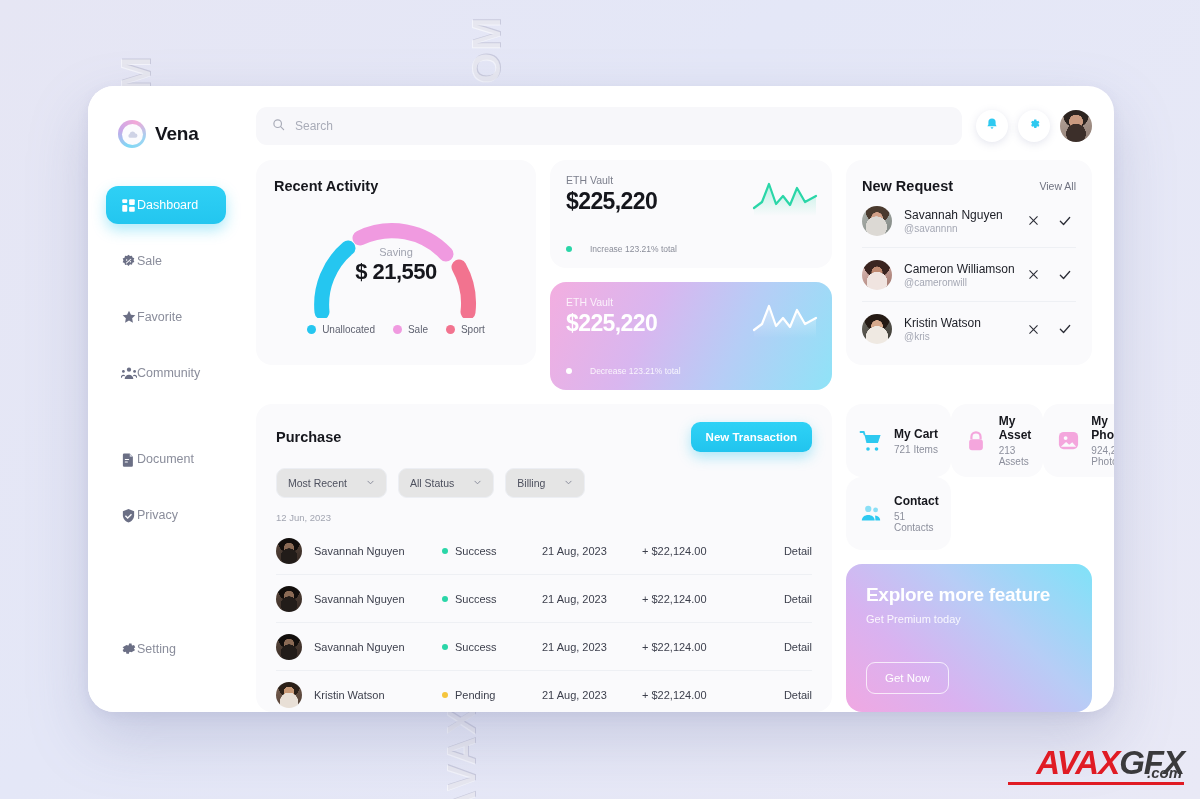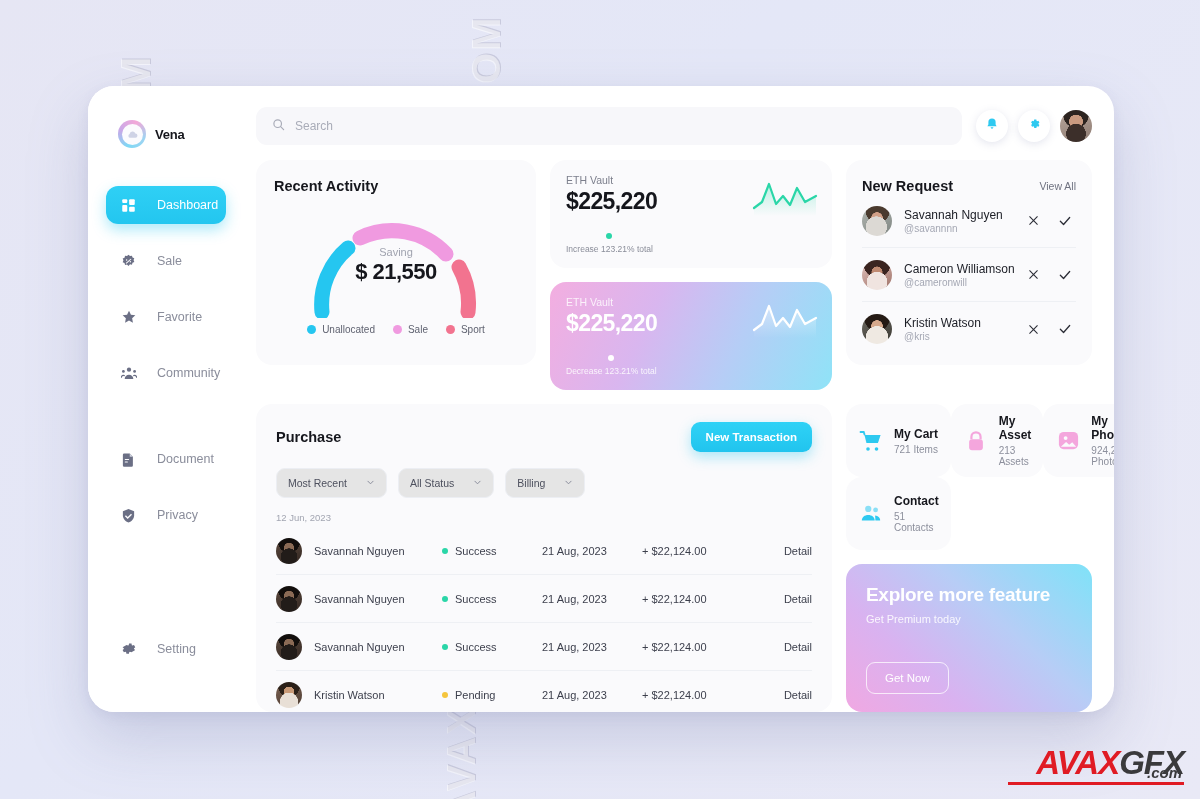--- a/index.html
+++ b/index.html
@@ -32,25 +32,25 @@
 
   
   .sidebar { width:156px; flex:0 0 156px; background:#fff; padding:28px 0 0 0; position:relative; }
   .brand { display:flex; align-items:center; gap:9px; padding:0 0 0 30px; height:40px; }
   .logo-ring {
     width:28px; height:28px; border-radius:50%;
     background:conic-gradient(from 200deg,#7fd8f5,#c9a8e8,#f3a8d8,#9fd4f2,#7fd8f5);
     display:flex; align-items:center; justify-content:center;
   }
   .logo-inner { width:21px; height:21px; border-radius:50%; background:#fbfbfe; display:flex; align-items:center; justify-content:center; }
-  .brand-name { font-size:13px; font-weight:700; color:#15161c; letter-spacing:-.2px; }
+  .brand-name { font-size:19px; font-weight:700; color:#15161c; letter-spacing:-.2px; }
 
   .nav { margin-top:32px; }
   .nav-item {
-    display:flex; align-items:center; gap:20px;
+    display:flex; align-items:center; gap:0;
     height:38px; margin:0 18px 18px 18px; padding-left:14px;
     border-radius:12px; color:#8a8d9b; font-size:12.5px; cursor:pointer;
   }
   .nav-item .ic { width:17px; height:17px; flex:0 0 17px; display:flex; align-items:center; justify-content:center; }
   .nav-item.active {
     background:linear-gradient(180deg,#2fd0f5,#23c6ef);
     color:#fff; box-shadow:0 6px 14px rgba(45,200,240,.38);
   }
   .nav-gap { height:30px; }
   .nav-setting { position:absolute; bottom:26px; left:0; right:0; }
@@ -98,21 +98,21 @@
   .donut-label { font-size:11px; color:#a0a3af; }
   .donut-value { font-size:22px; font-weight:700; color:#16171d; letter-spacing:-.5px; margin-top:1px; }
   .legend { display:flex; justify-content:center; gap:18px; margin-top:6px; }
   .legend-item { display:flex; align-items:center; gap:6px; font-size:10px; color:#5f6270; }
   .dot { width:9px; height:9px; border-radius:50%; flex:0 0 9px; }
 
   
   .vault { padding:14px 16px; height:108px; position:relative; overflow:hidden; }
   .vault-label { font-size:10.5px; color:#7c7f8c; }
   .vault-value { font-size:23px; font-weight:700; color:#15161c; letter-spacing:-.6px; margin-top:2px; }
-  .vault-note { position:absolute; left:16px; bottom:14px; font-size:8.5px; color:#8a8d99; display:flex; align-items:center; gap:5px;flex-direction:column; }
+  .vault-note { position:absolute; left:16px; bottom:14px; font-size:8.5px; color:#8a8d99; display:flex; align-items:center; gap:18px; }
   .spark { position:absolute; right:14px; top:14px; }
   .vault.grad {
     background:linear-gradient(115deg,#f3aee0 0%,#d9b6ef 35%,#b6cdf6 65%,#8fe3f7 100%);
   }
   .vault.grad .vault-label { color:rgba(255,255,255,.82); }
   .vault.grad .vault-value { color:#fff; }
   .vault.grad .vault-note { color:rgba(255,255,255,.85); }
 
   
   .purchase { padding:18px 20px 0; flex:1; display:flex; flex-direction:column; min-height:0; }

